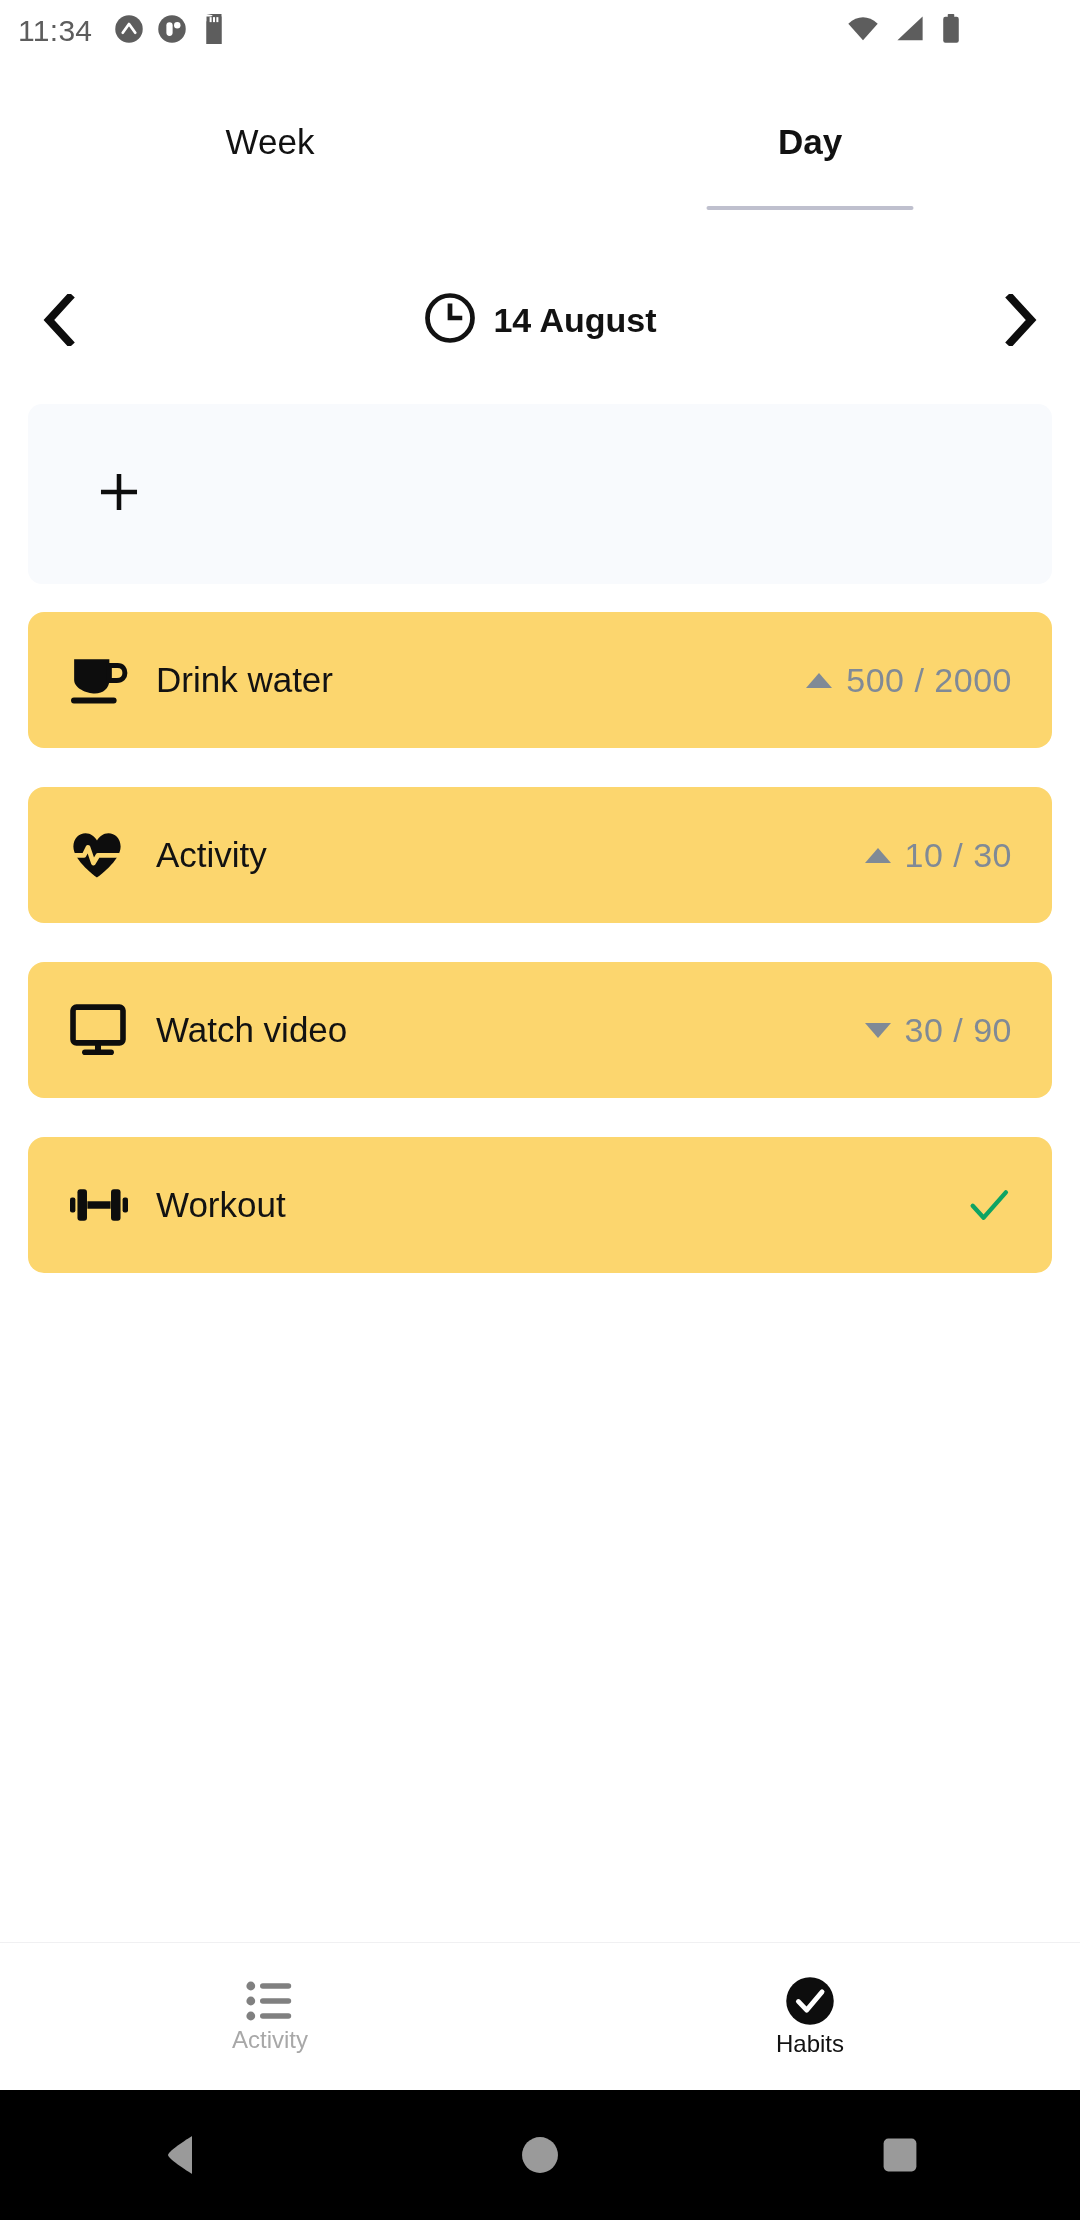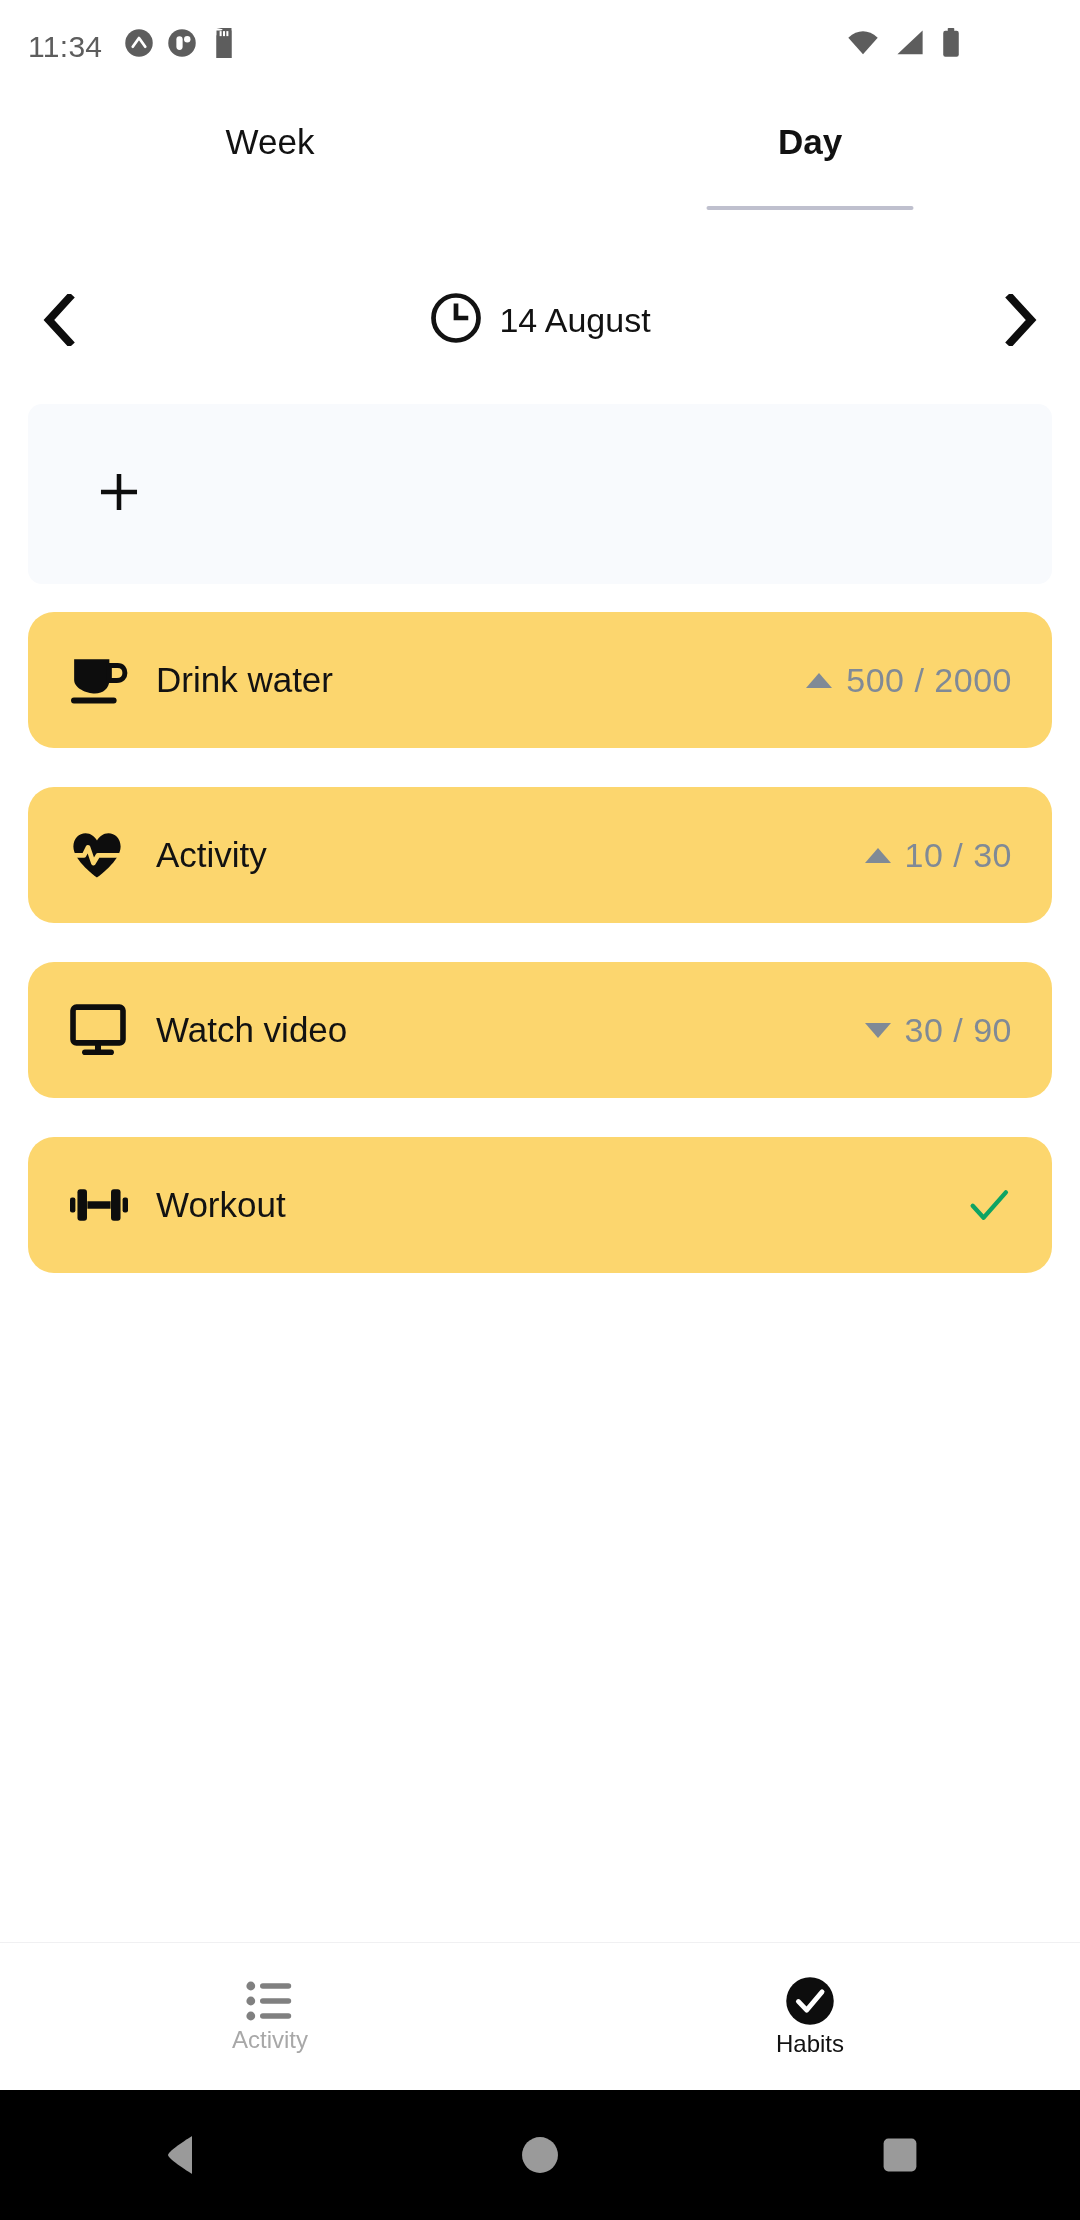--- a/index.html
+++ b/index.html
@@ -7,21 +7,21 @@
   body {
     font-family:"Liberation Sans", sans-serif;
     background:#ffffff;
     overflow:hidden;
     position:relative;
   }
 
   
   .statusbar{
     position:absolute; top:0; left:0; width:988px; height:62px;
-    display:flex; align-items:flex-end; padding:0 26px 0 28px;
+    display:flex; align-items:center; padding:0 26px 0 18px;
   }
   .sb-time{
     font-size:30px; color:#5d5d5d; letter-spacing:.3px;
     line-height:1; font-weight:400;
   }
   .sb-left-icons{ display:flex; align-items:center; gap:13px; margin-left:22px; }
   .sb-spacer{ flex:1; }
   .sb-right-icons{ display:flex; align-items:center; gap:14px; }
 
   
@@ -43,35 +43,35 @@
 
   
   .datenav{
     position:absolute; top:278px; left:0; width:1080px; height:84px;
     display:flex; align-items:center;
   }
   .nav-arrow{
     width:120px; height:84px; display:flex; align-items:center; justify-content:center;
   }
   .date-center{
-    flex:1; display:flex; align-items:center; justify-content:center; gap:16px;
+    flex:1; display:flex; align-items:center; justify-content:center; gap:16px;font-weight:bold;
   }
   .date-label{ font-size:34px; color:#121212; }
 
   
   .content{
     position:absolute; top:404px; left:0; width:1080px; height:1540px;
     padding:0 28px;
   }
   .add-card{
     height:180px; background:#f8fafd; border-radius:14px;
     display:flex; align-items:center; padding-left:70px; margin-bottom:28px;
   }
   .habit-card{
-    height:136px; background:#fcd66e; border-radius:26px;
+    height:136px; background:#fcd66e; border-radius:16px;
     display:flex; align-items:center; padding:0 40px 0 42px; margin-bottom:39px;
   }
   .habit-icon{ width:66px; display:flex; align-items:center; justify-content:flex-start; }
   .habit-name{ font-size:35px; color:#121212; margin-left:20px; }
   .habit-spacer{ flex:1; }
   .habit-progress{ display:flex; align-items:center; gap:14px; }
   .tri{ width:0; height:0; }
   .tri.up{ border-left:13px solid transparent; border-right:13px solid transparent; border-bottom:15px solid #808a96; }
   .tri.down{ border-left:13px solid transparent; border-right:13px solid transparent; border-top:15px solid #808a96; }
   .progress-text{ font-size:34px; color:#808a96; letter-spacing:.5px; }

